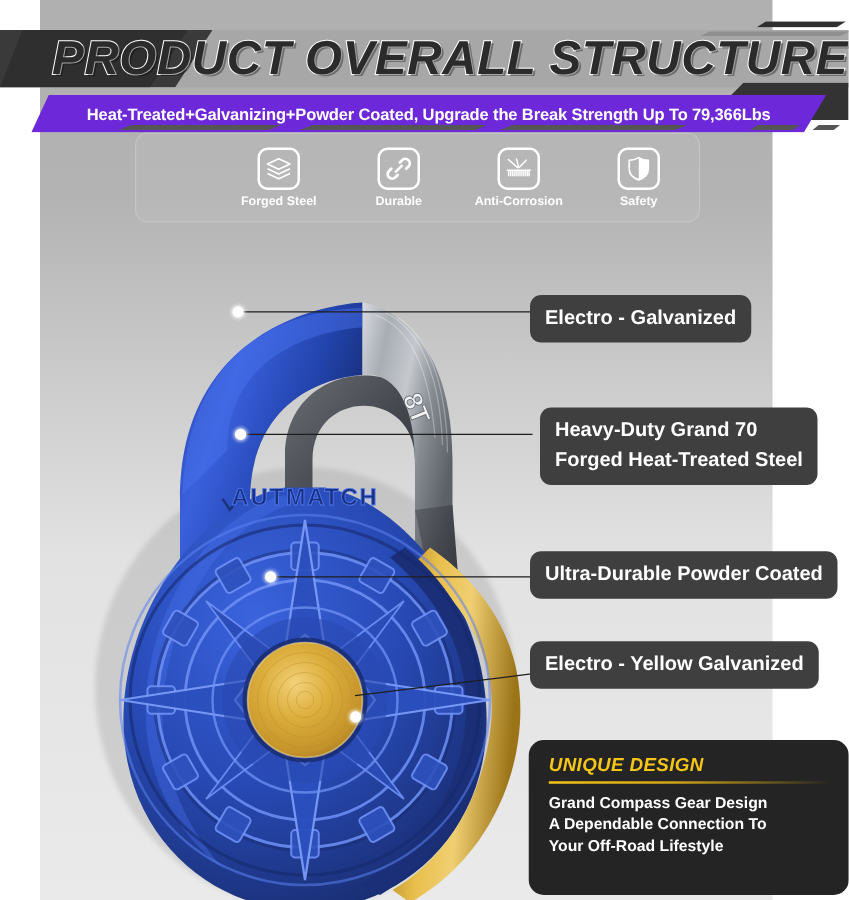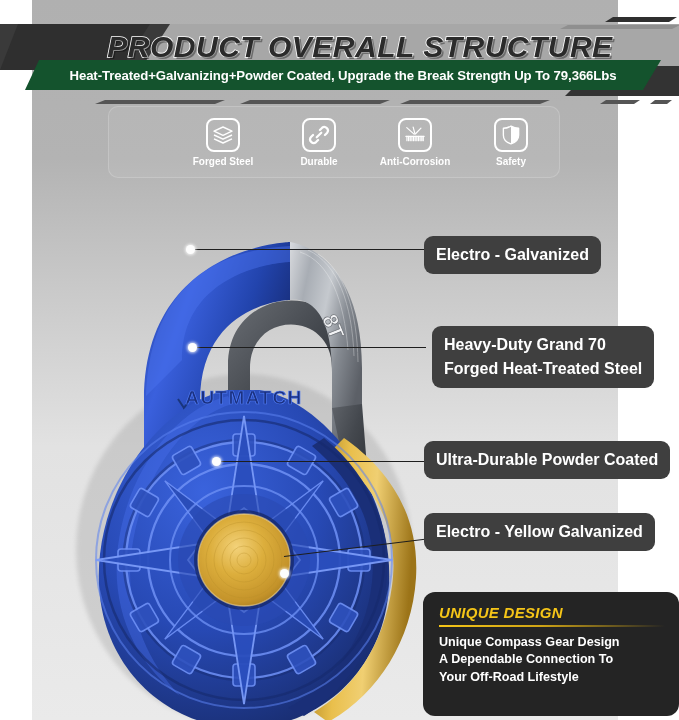--- a/index.html
+++ b/index.html
@@ -32,32 +32,32 @@
     clip-path:polygon(0 0, 170px 0, 140px 46px, 0 46px);
   }
   .hdr-dark-left2 {
     position:absolute; left:0; top:24px; width:150px; height:46px;
     background:#2f2f2f;
     clip-path:polygon(18px 0, 150px 0, 120px 46px, 0 46px);
   }
   .title {
     position:absolute; left:60px; top:24px; width:600px; height:46px;
     display:flex; align-items:center; justify-content:center;
-    font-size:30px; font-weight:bold; font-style:italic;
+    font-size:38px; font-weight:bold; font-style:italic;
     letter-spacing:0.5px;
     color:#2b2b2b;
     -webkit-text-stroke:1.6px #ffffff;
     paint-order:stroke fill;
     text-shadow:2px 2px 0 rgba(0,0,0,0.35);
     white-space:nowrap;
   }
 
   .subbar {
-    position:absolute; left:25px; top:60px; width:636px; height:30px;
-    background:#14532d;
+    position:absolute; left:25px; top:76px; width:636px; height:30px;
+    background:#6d28d9;
     clip-path:polygon(14px 0, 636px 0, 618px 30px, 0 30px);
     display:flex; align-items:center; justify-content:center;
   }
   .subbar span {
     color:#ffffff; font-size:13.2px; font-weight:bold;
     letter-spacing:-0.1px; white-space:nowrap;
   }
   .subbar-right {
     position:absolute; left:565px; top:66px; width:114px; height:30px;
     background:#333333;
@@ -407,18 +407,18 @@
     <div>Ultra-Durable Powder Coated</div>
   </div>
 
   <div class="callout c4">
     <div>Electro - Yellow Galvanized</div>
   </div>
 
   <div class="udcard">
     <div class="ud-title">UNIQUE DESIGN</div>
     <div class="ud-rule"></div>
-    <div class="ud-line">Unique Compass Gear Design</div>
+    <div class="ud-line">Grand Compass Gear Design</div>
     <div class="ud-line">A Dependable Connection To</div>
     <div class="ud-line">Your Off-Road Lifestyle</div>
   </div>
 
 </div>
 
 </body></html>

